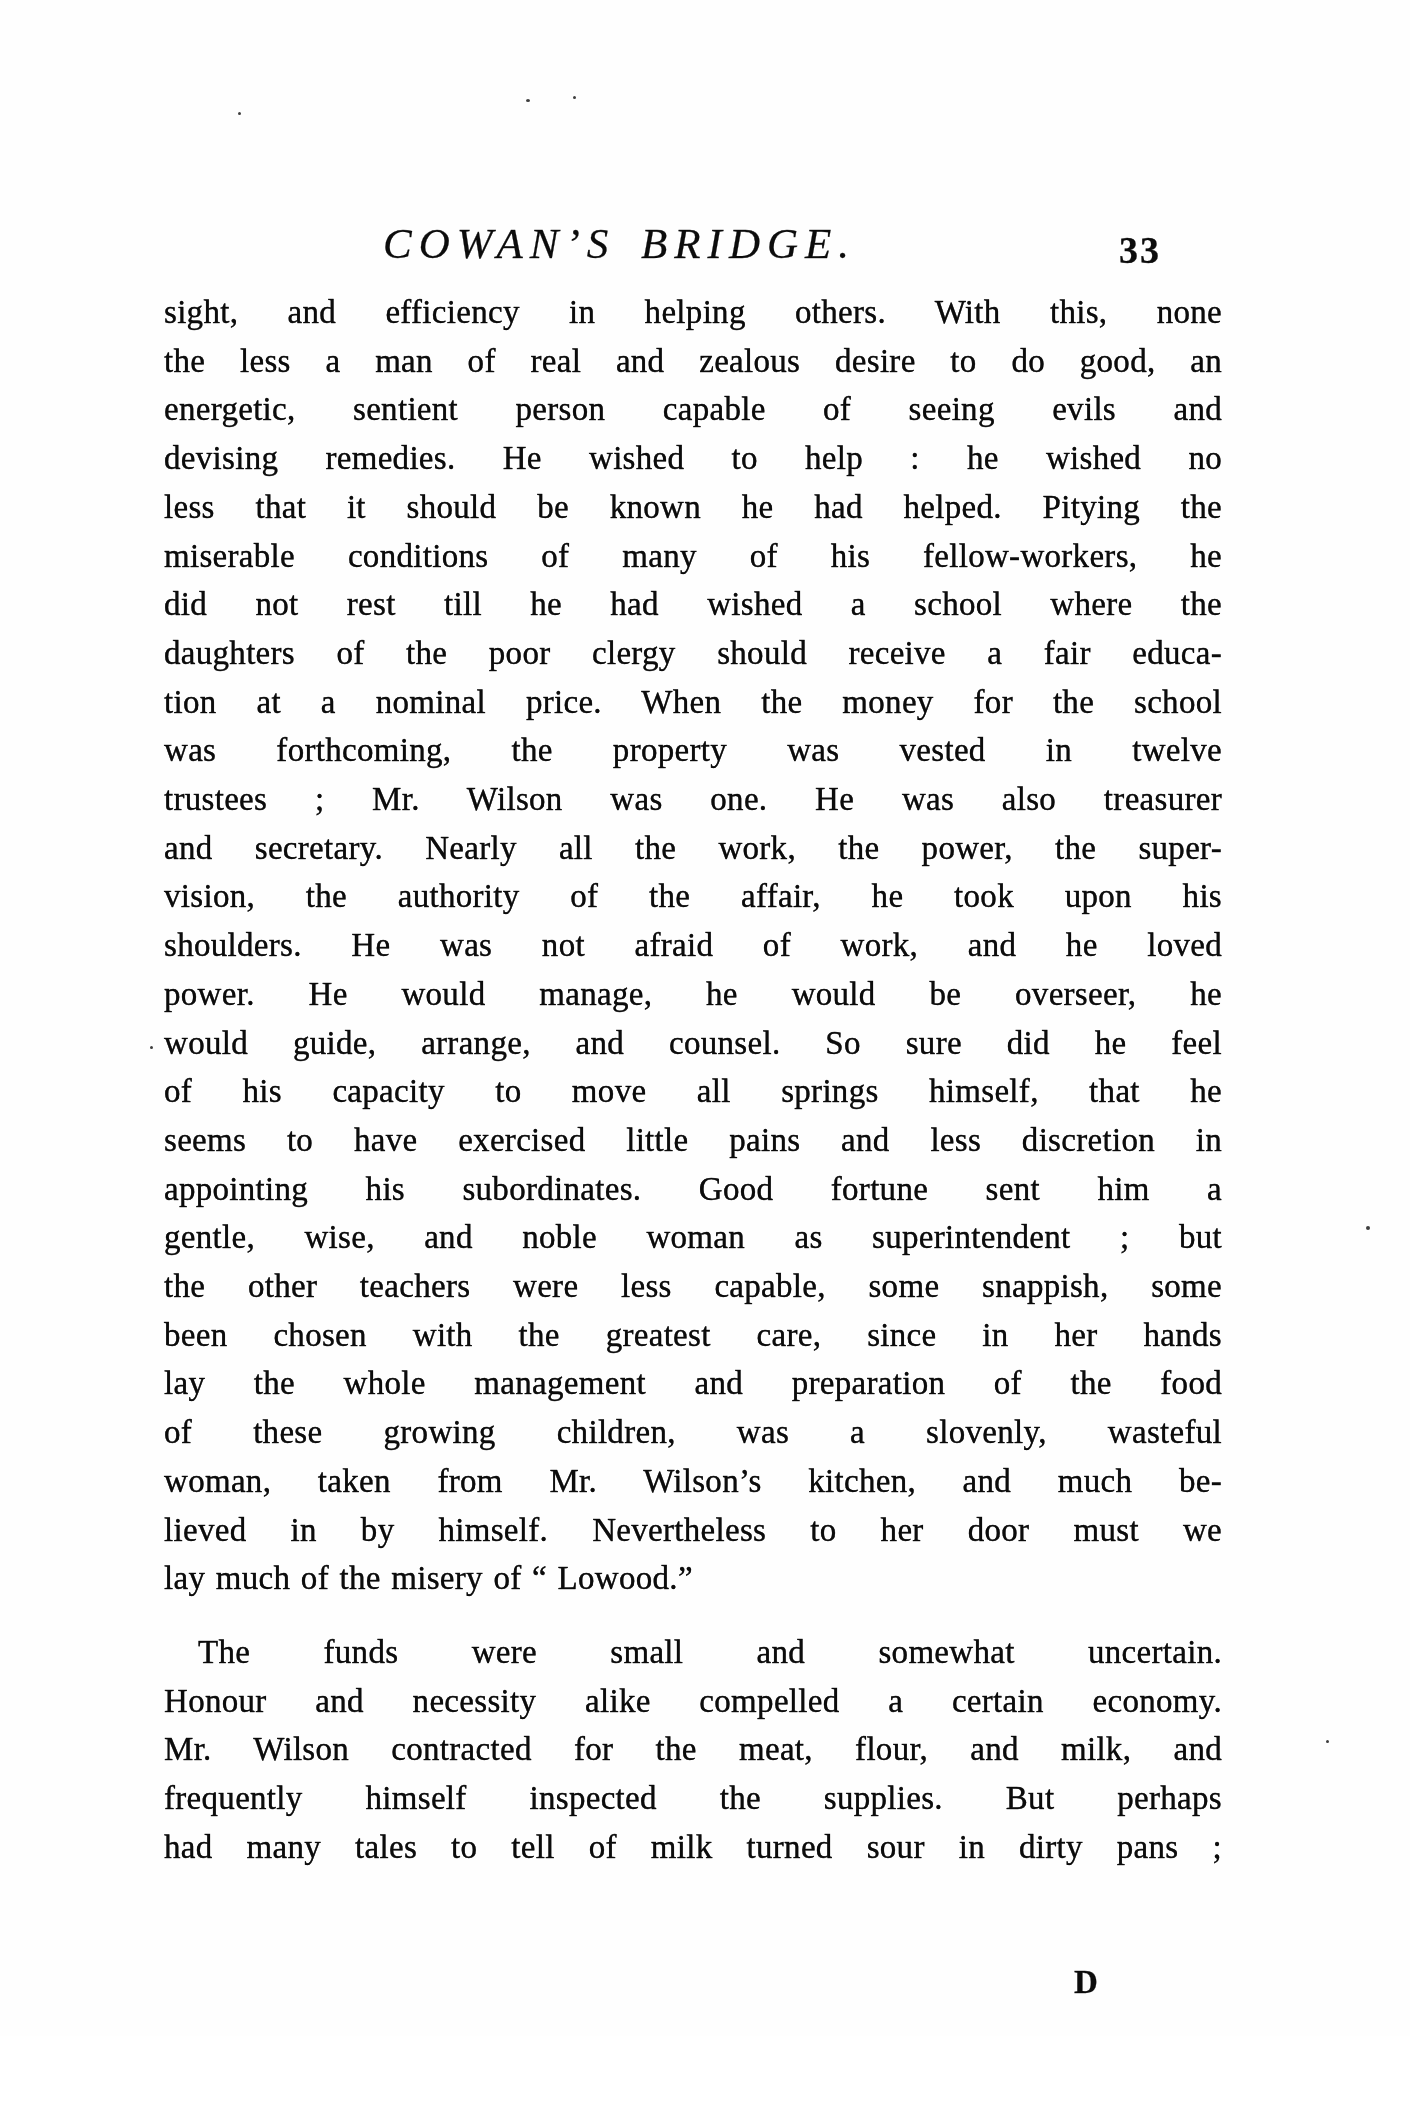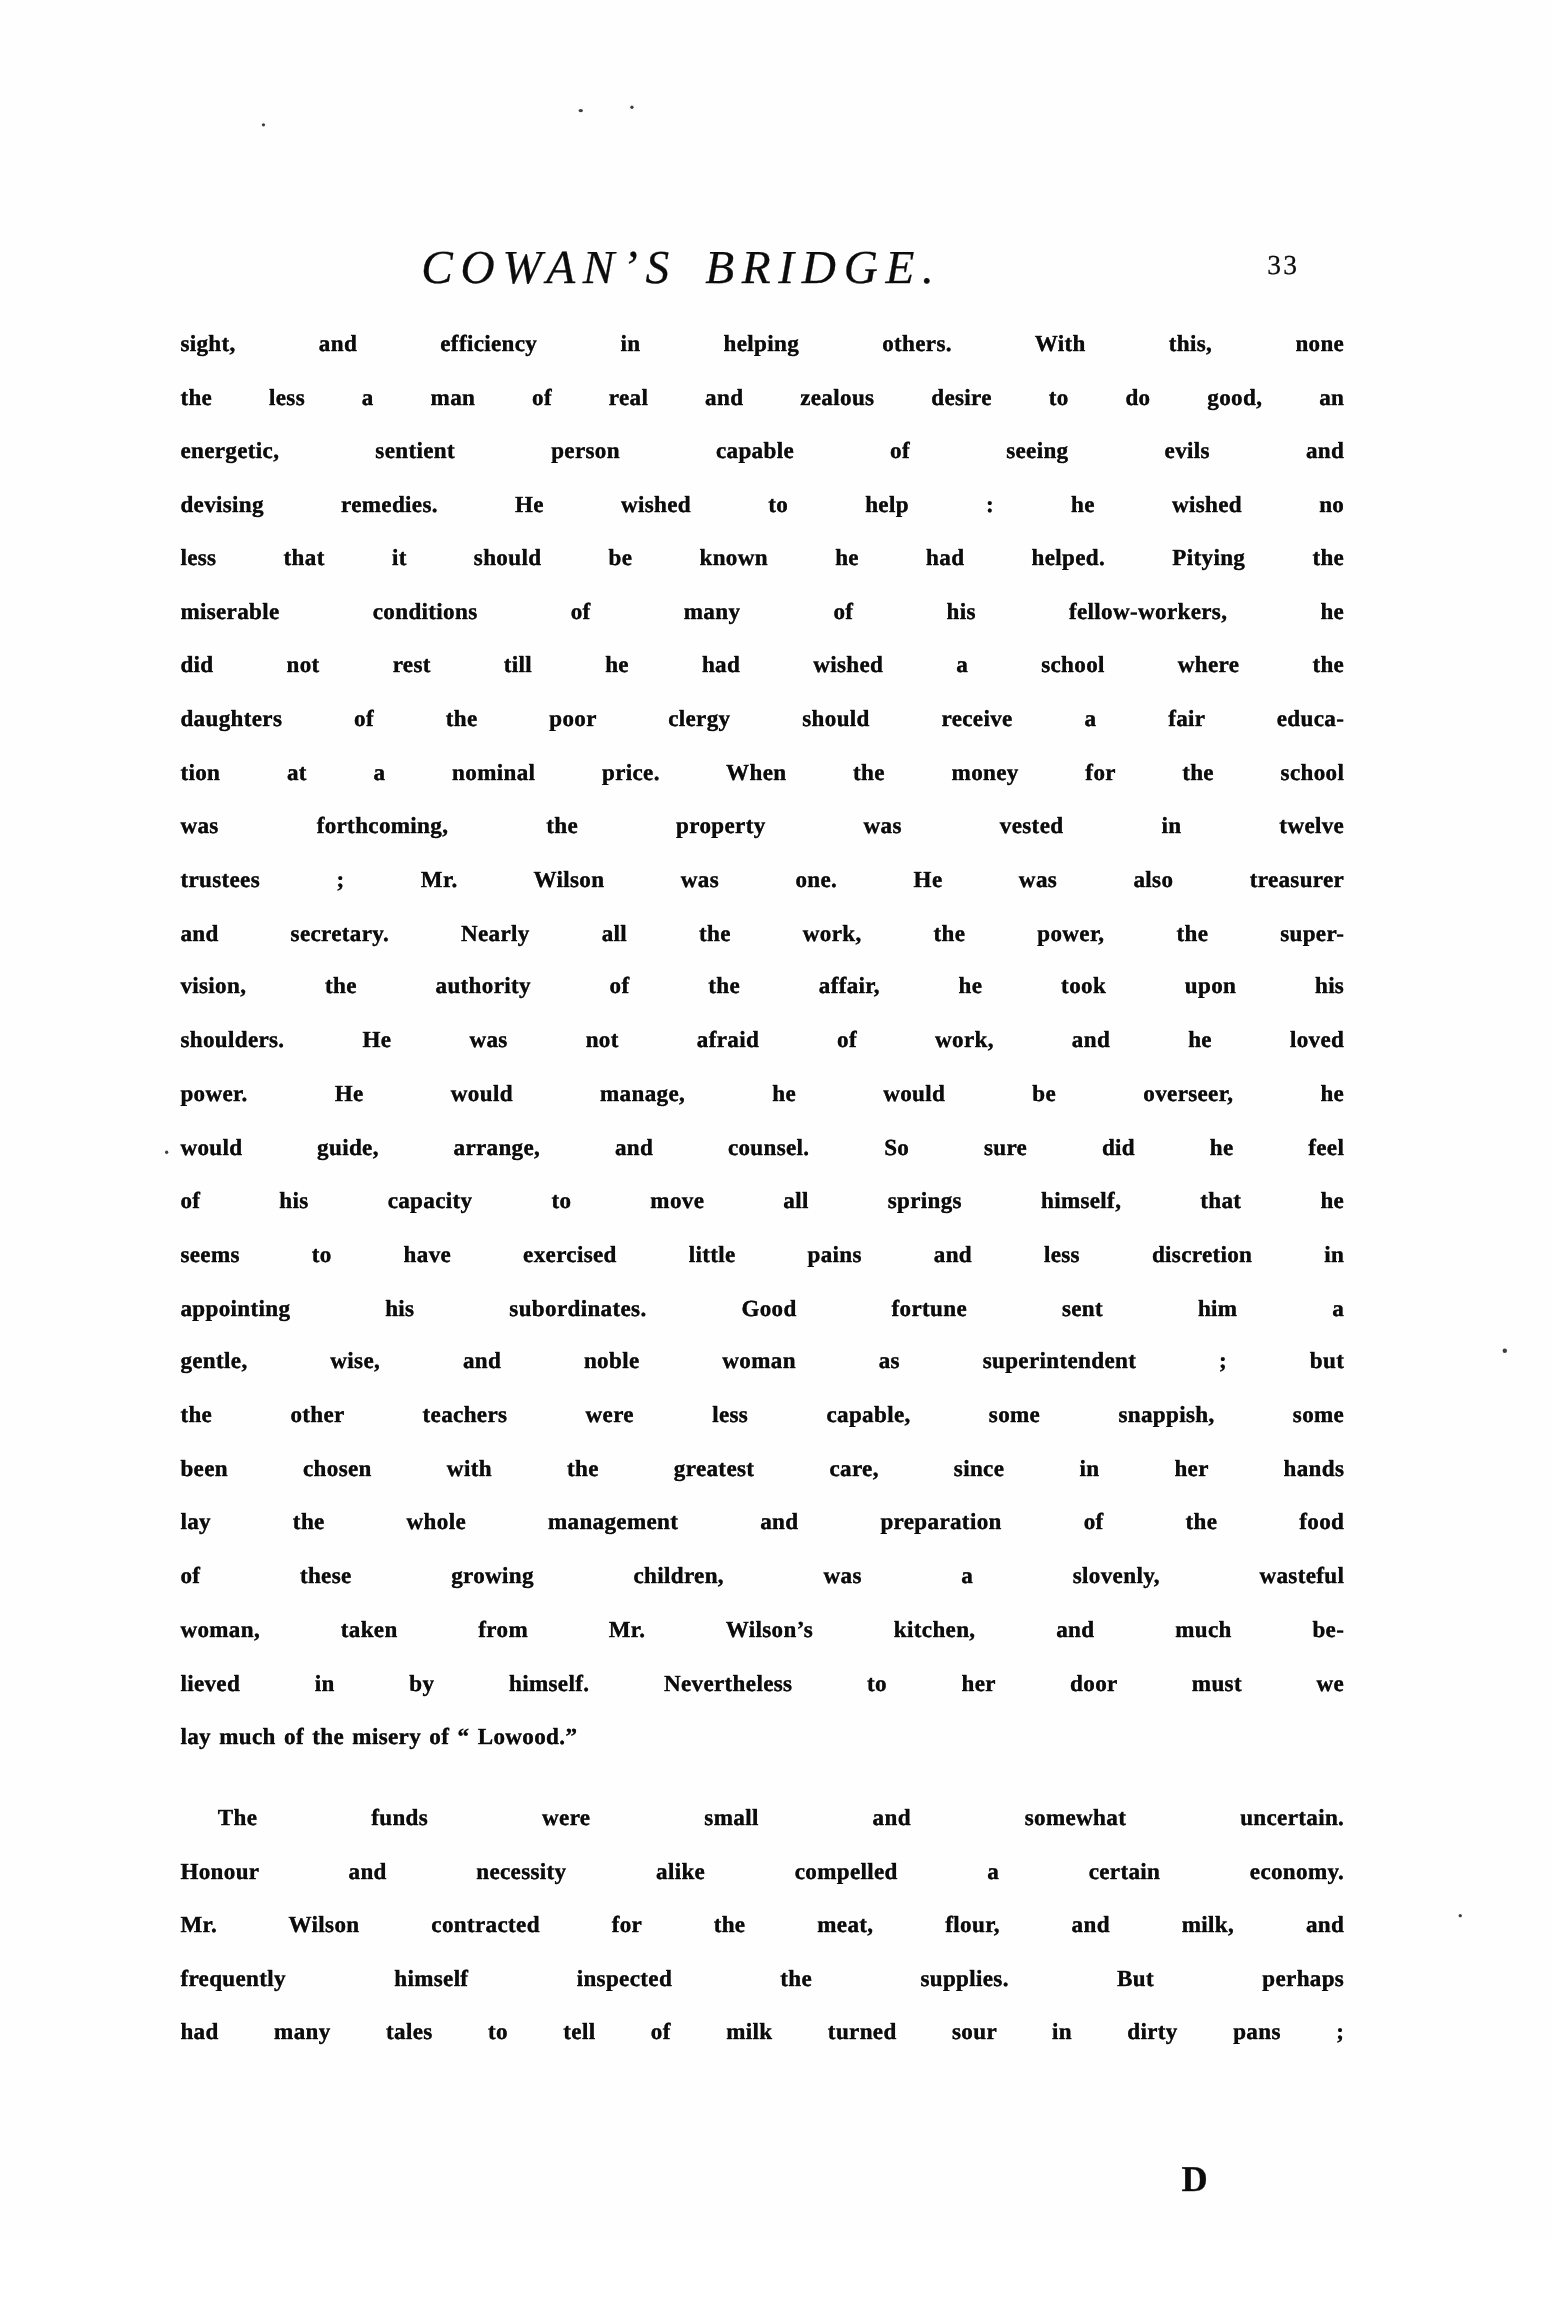--- a/index.html
+++ b/index.html
@@ -20,36 +20,36 @@
     left: 383px;
     top: 219px;
     font-style: italic;
     font-size: 43px;
     letter-spacing: 7px;
     word-spacing: 8px;
     white-space: nowrap;
   }
   .page-number {
     position: absolute;
-    left: 1152px;
+    left: 1119px;
     top: 228px;
-    font-size: 25px;
+    font-size: 38px;
     letter-spacing: 2px;
+    font-weight: bold;
   }
   .body-text {
     position: absolute;
     left: 164px;
     top: 288px;
     width: 1058px;
-    font-size: 21px;
+    font-size: 33px;
     line-height: 48.7px;
     letter-spacing: 0.3px;
     word-spacing: 2px;
     text-shadow: 0 0 0.4px rgba(0,0,0,0.55);
-    font-weight: bold;
   }
   .body-text .line {
     text-align: justify;
     text-align-last: justify;
   }
   .body-text .line.para-end {
     text-align-last: left;
   }
   .body-text .line.indent {
     text-indent: 34px;

